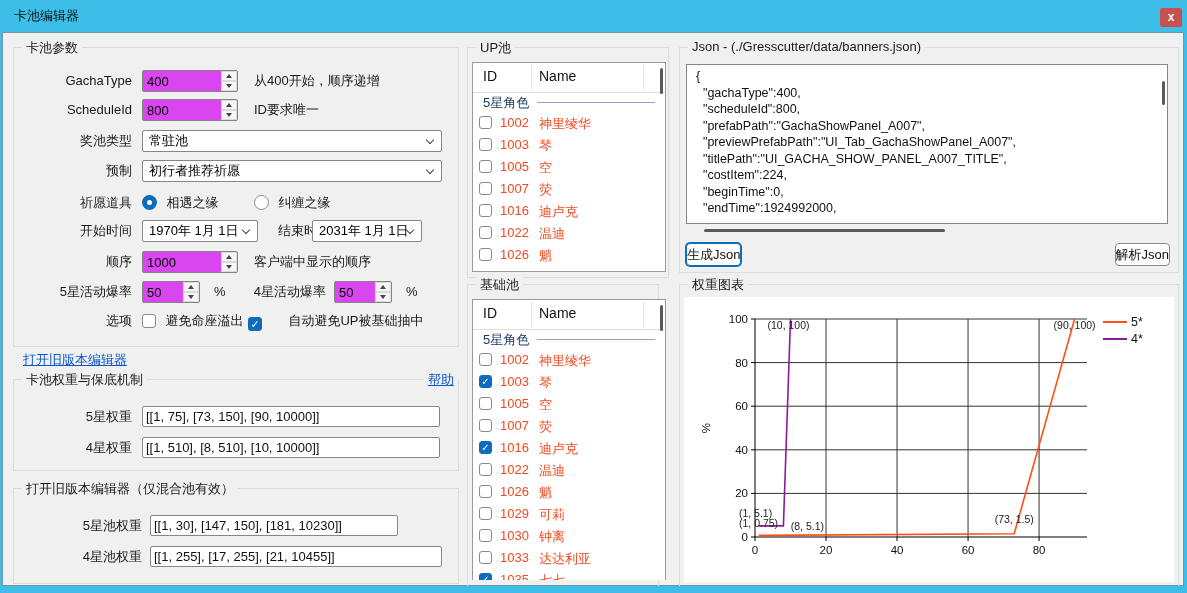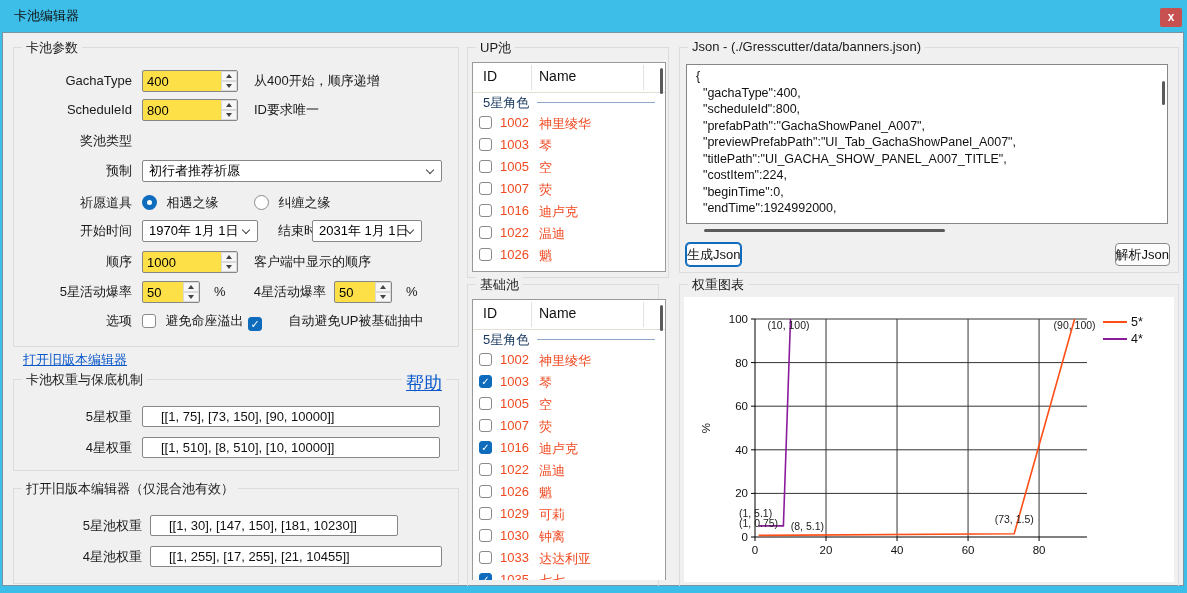--- a/index.html
+++ b/index.html
@@ -8,28 +8,28 @@
   .window { position:relative; width:1187px; height:593px; background:#3CBEE8; overflow:hidden; }
   .titlebar { position:absolute; left:0; top:0; width:100%; height:32px; background:#3CBEE8; }
   .titlebar .title { position:absolute; left:14px; top:0; line-height:32px; font-size:13px; color:#111; }
   .close-btn { position:absolute; right:5px; top:8px; width:22px; height:19px; background:#C75050; border-radius:2px;
                color:#fff; font-size:12px; font-weight:bold; text-align:center; line-height:18px; cursor:default; }
   .content { position:absolute; left:2px; right:3px; top:32px; bottom:7px; background:#F0F0F0;
              border:1px solid rgba(23,74,102,.55); }
   
   .gb { position:absolute; border:1px solid #DCDCDC; }
   .gb > .gb-title { position:absolute; top:-9px; left:8px; background:#F0F0F0; padding:0 4px; font-size:13px; color:#1a1a1a; }
-  .gb > .gb-right { position:absolute; top:-9px; right:12px; background:#F0F0F0; padding:0 4px; font-size:18px; }
+  .gb > .gb-right { position:absolute; top:-9px; right:0; background:#F0F0F0; padding:0 4px; font-size:13px; }
   
   .row { position:absolute; left:10px; right:10px; height:22px; }
   .lab { position:absolute; left:0; top:0; width:108px; text-align:right; font-size:13px; color:#1a1a1a; line-height:22px; }
   .hint { position:absolute; left:230px; top:0; font-size:13px; color:#1a1a1a; line-height:22px; }
-  .tb { background:#fff; border:1px solid #868686; border-radius:2px; font-size:13px; color:#111; padding:0 18px;
+  .tb { background:#fff; border:1px solid #868686; border-radius:2px; font-size:13px; color:#111; padding:0 3px;
         font-family:"Liberation Sans","DejaVu Sans",sans-serif; }
-  .numeric { position:absolute; top:0; height:22px; display:flex; background:#fde047; border:1px solid #868686; border-radius:2px; }
+  .numeric { position:absolute; top:0; height:22px; display:flex; background:#d946ef; border:1px solid #868686; border-radius:2px; }
   .numval { border:none; outline:none; flex:1; min-width:0; font-size:13px; padding:0 4px;
             font-family:"Liberation Sans","DejaVu Sans",sans-serif; background:transparent; }
   .spin { width:16px; display:flex; flex-direction:column; }
   .spinbtn { flex:1; display:flex; align-items:center; justify-content:center; background:#f6f6f6; border:1px solid #d9d9d9; }
   .tri-up { width:0; height:0; border-left:3.5px solid transparent; border-right:3.5px solid transparent; border-bottom:4px solid #444; }
   .tri-down { width:0; height:0; border-left:3.5px solid transparent; border-right:3.5px solid transparent; border-top:4px solid #444; }
   .combo { position:absolute; top:0; height:22px; background:#fff; border:1px solid #868686; border-radius:2px;
            font-size:13px; line-height:20px; padding:0 22px 0 6px; white-space:nowrap; overflow:hidden; }
   .chev { position:absolute; right:8px; top:6px; width:6px; height:6px; border-right:1.4px solid #444; border-bottom:1.4px solid #444; transform:rotate(45deg); }
   .radio { display:inline-block; width:15px; height:15px; border-radius:50%; border:1px solid #8a8a8a; background:#fff; vertical-align:-3px; position:relative; }
@@ -107,20 +107,24 @@
               <div class="spinbtn">
                 <i class="tri-down"></i>
               </div>
             </div>
         </div>
         <span class="hint">ID要求唯一</span>
       </div>
 
       <div class="row" style="top:82px;">
         <span class="lab">奖池类型</span>
+        <div class="combo" style="left:118px;width:300px;">
+          <span>常驻池</span>
+          <i class="chev"></i>
+        </div>
       </div>
 
       <div class="row" style="top:112px;">
         <span class="lab">预制</span>
         <div class="combo" style="left:118px;width:300px;">
           <span>初行者推荐祈愿</span>
           <i class="chev"></i>
         </div>
       </div>
 

